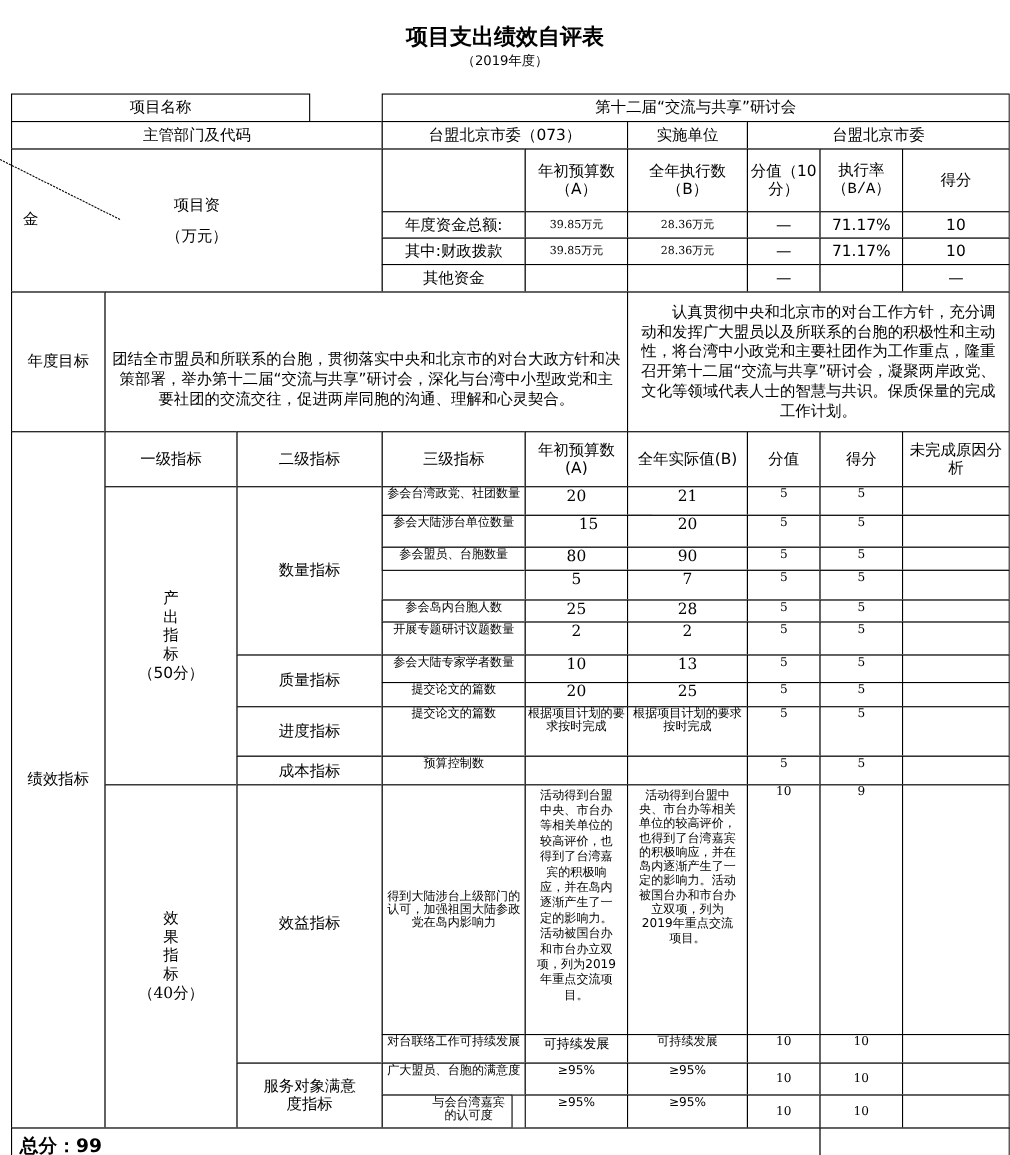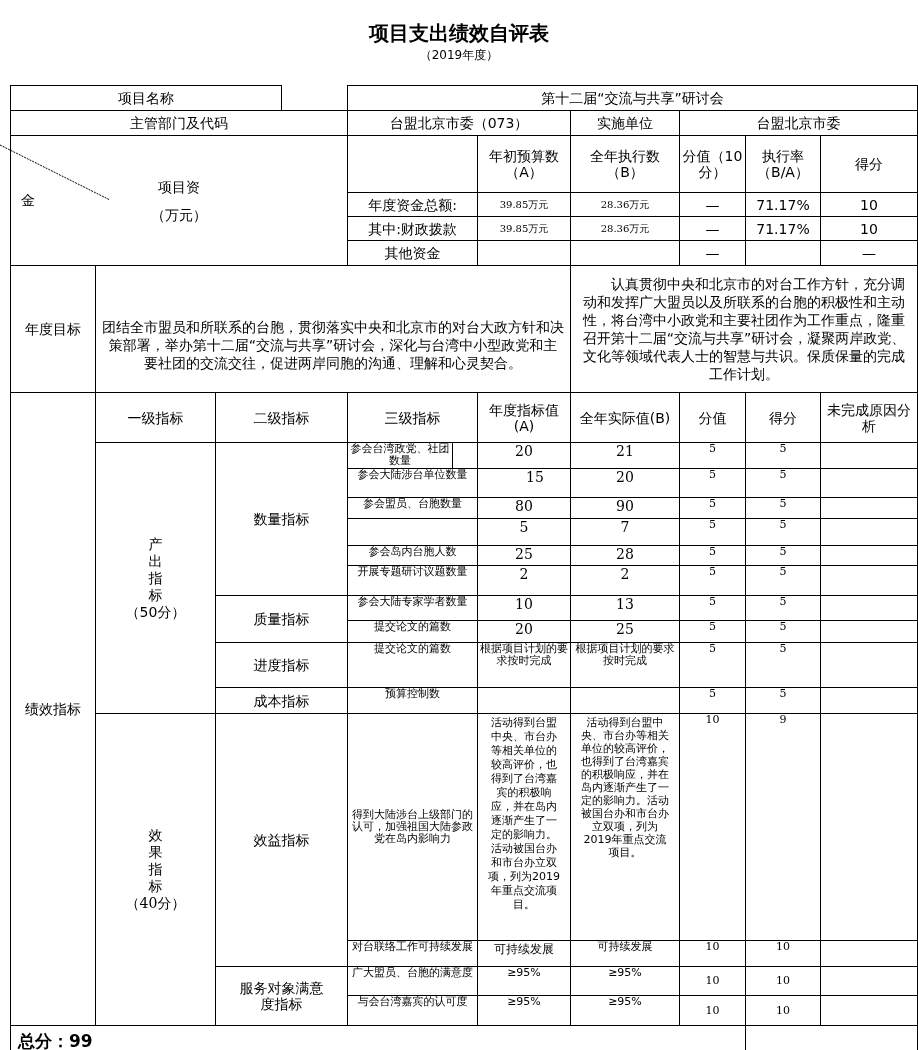--- a/index.html
+++ b/index.html
@@ -40,21 +40,21 @@
   <span style="margin-top:12px;">（万元）</span>
 </div>
 <svg class="diag" viewBox="0 0 115 70">
   <line x1="0" y1="10" x2="110" y2="65" stroke="#000" stroke-width="1" stroke-dasharray="2,1"></line>
 </svg>
 
 <div class="c" style="left:347px;top:135px;width:131px;height:58px;"></div>
 <div class="c" style="left:477px;top:135px;width:94px;height:58px;">年初预算数（A）</div>
 <div class="c" style="left:570px;top:135px;width:110px;height:58px;">全年执行数（B）</div>
 <div class="c" style="left:679px;top:135px;width:67px;height:58px;">分值（10分）</div>
-<div class="c" style="left:745px;top:135px;width:76px;height:58px;">执行率（B/A）</div>
+<div class="c" style="left:745px;top:135px;width:76px;height:58px;font-family:Liberation Mono, monospace;">执行率（B/A）</div>
 <div class="c" style="left:820px;top:135px;width:98px;height:58px;">得分</div>
 
 <div class="c" style="left:347px;top:192px;width:131px;height:25px;">年度资金总额:</div>
 <div class="c xs serif" style="left:477px;top:192px;width:94px;height:25px;">39.85万元</div>
 <div class="c xs serif" style="left:570px;top:192px;width:110px;height:25px;">28.36万元</div>
 <div class="c" style="left:679px;top:192px;width:67px;height:25px;">—</div>
 <div class="c" style="left:745px;top:192px;width:76px;height:25px;">71.17%</div>
 <div class="c" style="left:820px;top:192px;width:98px;height:25px;">10</div>
 
 <div class="c" style="left:347px;top:216px;width:131px;height:25px;">其中:财政拨款</div>
@@ -75,21 +75,21 @@
 <div class="c para" style="left:95px;top:265px;width:476px;height:160px;">团结全市盟员和所联系的台胞，贯彻落实中央和北京市的对台大政方针和决策部署，举办第十二届“交流与共享”研讨会，深化与台湾中小型政党和主要社团的交流交往，促进两岸同胞的沟通、理解和心灵契合。</div>
 <div class="c para" style="left:570px;top:265px;width:348px;height:128px;text-indent:2em;">认真贯彻中央和北京市的对台工作方针，充分调动和发挥广大盟员以及所联系的台胞的积极性和主动性，将台湾中小政党和主要社团作为工作重点，隆重召开第十二届“交流与共享”研讨会，凝聚两岸政党、文化等领域代表人士的智慧与共识。保质保量的完成工作计划。</div>
 
 <div class="c" style="left:10px;top:392px;width:86px;height:634px;align-items:center;">
   <span style="margin-top:0;">绩效指标</span>
 </div>
 
 <div class="c" style="left:95px;top:392px;width:121px;height:51px;">一级指标</div>
 <div class="c" style="left:215px;top:392px;width:133px;height:51px;">二级指标</div>
 <div class="c" style="left:347px;top:392px;width:131px;height:51px;text-align:center;">三级指标</div>
-<div class="c" style="left:477px;top:392px;width:94px;height:51px;">年度指标值(A)</div>
+<div class="c" style="left:477px;top:392px;width:94px;height:51px;">年初预算数(A)</div>
 <div class="c" style="left:570px;top:392px;width:110px;height:51px;">全年实际值(B)</div>
 <div class="c" style="left:679px;top:392px;width:67px;height:51px;">分值</div>
 <div class="c" style="left:745px;top:392px;width:76px;height:51px;">得分</div>
 <div class="c" style="left:820px;top:392px;width:98px;height:51px;">未完成原因分析</div>
 
 <div class="c" style="left:95px;top:442px;width:121px;height:272px;flex-direction:column;line-height:17px;">
   <span>产</span>
   <span>出</span>
   <span>指</span>
   <span>标</span>
@@ -103,21 +103,21 @@
   <span class="serif">（40分）</span>
 </div>
 
 <div class="c" style="left:215px;top:442px;width:133px;height:154px;">数量指标</div>
 <div class="c" style="left:215px;top:595px;width:133px;height:48px;">质量指标</div>
 <div class="c" style="left:215px;top:642px;width:133px;height:46px;">进度指标</div>
 <div class="c" style="left:215px;top:687px;width:133px;height:27px;">成本指标</div>
 <div class="c" style="left:215px;top:713px;width:133px;height:254px;">效益指标</div>
 <div class="c" style="left:215px;top:966px;width:133px;height:60px;padding:0 20px;">服务对象满意度指标</div>
 
-<div class="c sm top" style="left:347px;top:442px;width:106px;height:27px;">参会台湾政党、社团数量</div>
+<div class="c sm top" style="left:347px;top:442px;width:131px;height:27px;">参会台湾政党、社团数量</div>
 <div class="c serif top" style="left:477px;top:442px;width:94px;height:27px;">20</div>
 <div class="c serif top" style="left:570px;top:442px;width:110px;height:27px;">21</div>
 <div class="c serif top sm" style="left:679px;top:442px;width:67px;height:27px;">5</div>
 <div class="c serif top sm" style="left:745px;top:442px;width:76px;height:27px;">5</div>
 <div class="c" style="left:820px;top:442px;width:98px;height:27px;"></div>
 
 <div class="c sm top" style="left:347px;top:468px;width:131px;height:30px;">参会大陆涉台单位数量</div>
 <div class="c serif top" style="left:477px;top:468px;width:116px;height:30px;">15</div>
 <div class="c serif top" style="left:570px;top:468px;width:110px;height:30px;">20</div>
 <div class="c serif top sm" style="left:679px;top:468px;width:67px;height:30px;">5</div>
@@ -194,21 +194,21 @@
 <div class="c serif top sm" style="left:745px;top:940px;width:76px;height:27px;">10</div>
 <div class="c" style="left:820px;top:940px;width:98px;height:27px;"></div>
 
 <div class="c sm top" style="left:347px;top:966px;width:131px;height:30px;">广大盟员、台胞的满意度</div>
 <div class="c sm top" style="left:477px;top:966px;width:94px;height:30px;">≥95%</div>
 <div class="c sm top" style="left:570px;top:966px;width:110px;height:30px;">≥95%</div>
 <div class="c serif sm" style="left:679px;top:966px;width:67px;height:30px;">10</div>
 <div class="c serif sm" style="left:745px;top:966px;width:76px;height:30px;">10</div>
 <div class="c" style="left:820px;top:966px;width:98px;height:30px;"></div>
 
-<div class="c sm top" style="left:347px;top:995px;width:131px;height:31px;">与会台湾嘉宾的认可度</div>
+<div class="c sm top" style="left:347px;top:995px;width:119px;height:31px;padding-left:41px;">与会台湾嘉宾的认可度</div>
 <div class="c sm top" style="left:477px;top:995px;width:94px;height:31px;">≥95%</div>
 <div class="c sm top" style="left:570px;top:995px;width:110px;height:31px;">≥95%</div>
 <div class="c serif sm" style="left:679px;top:995px;width:67px;height:31px;">10</div>
 <div class="c serif sm" style="left:745px;top:995px;width:76px;height:31px;">10</div>
 <div class="c" style="left:820px;top:995px;width:98px;height:31px;"></div>
 
 <div class="c" style="left:10px;top:1025px;width:736px;height:30px;border-bottom:none;"></div>
 <div class="c" style="left:745px;top:1025px;width:173px;height:30px;border-bottom:none;"></div>
 <div class="total">总分：99</div>
 

